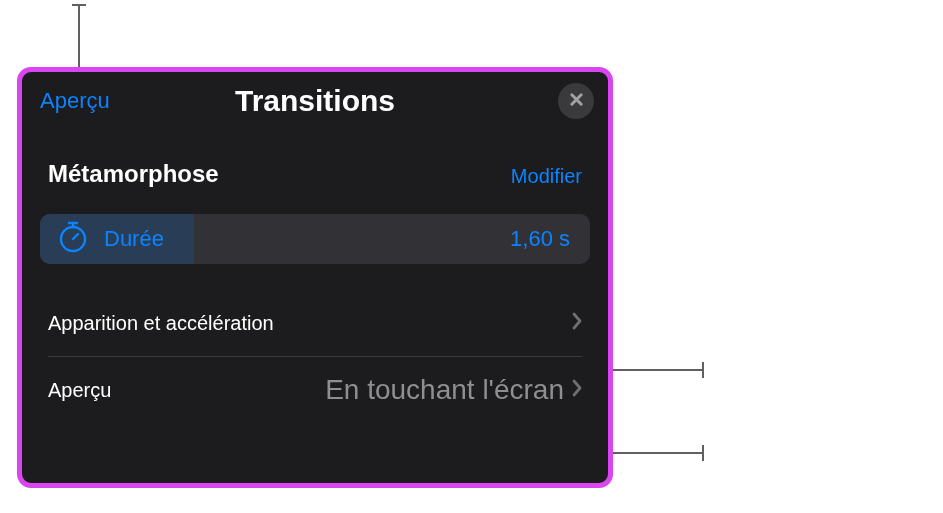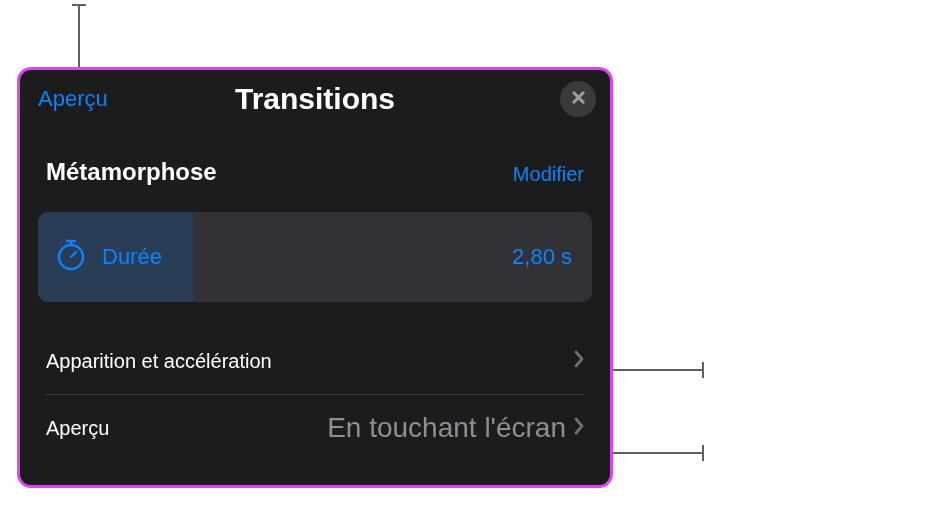--- a/index.html
+++ b/index.html
@@ -12,21 +12,21 @@
     }
     .popover {
       position: absolute;
       left: 17px;
       top: 67px;
       width: 596px;
       height: 421px;
       background: #1c1c1e;
       border-radius: 14px;
       overflow: hidden;
-      border: 3px solid #d946ef;
+      border: 5px solid #d946ef;
     }
     .popover-header {
       position: relative;
       height: 58px;
       display: flex;
       align-items: center;
       justify-content: center;
     }
     .preview-link {
       position: absolute;
@@ -74,21 +74,21 @@
     }
     .modify-link {
       color: #0a84ff;
       font-size: 20px;
       font-weight: 400;
       cursor: pointer;
     }
 
     .duration-slider {
       margin: 8px 18px 15px 18px;
-      height: 90px;
+      height: 50px;
       background: #323236;
       border-radius: 10px;
       display: flex;
       align-items: stretch;
       overflow: hidden;
       position: relative;
       text-align: center;
     }
     .duration-fill {
       background: #2a3d57;
@@ -204,21 +204,21 @@
       <span class="timer-icon">
         <svg viewBox="0 0 34 34">
           <circle cx="17" cy="19" r="12" stroke="#0a84ff" stroke-width="2.4" fill="none"></circle>
           <line x1="13" y1="3" x2="21" y2="3" stroke="#0a84ff" stroke-width="2.4" stroke-linecap="round"></line>
           <line x1="17" y1="3" x2="17" y2="7" stroke="#0a84ff" stroke-width="2.4" stroke-linecap="round"></line>
           <line x1="17" y1="19" x2="22" y2="14" stroke="#0a84ff" stroke-width="2.4" stroke-linecap="round"></line>
         </svg>
       </span>
       <span class="duration-label">Durée</span>
     </div>
-    <span class="duration-value">2,80 s</span>
+    <span class="duration-value">1,60 s</span>
   </div>
 
   <div class="row row-top-space">
     <span class="row-label">Apparition et accélération</span>
     <span class="row-right">
       <span class="chevron">
         <svg viewBox="0 0 10 18">
             <path d="M2 2 L8 9 L2 16"></path>
           </svg>
       </span>

